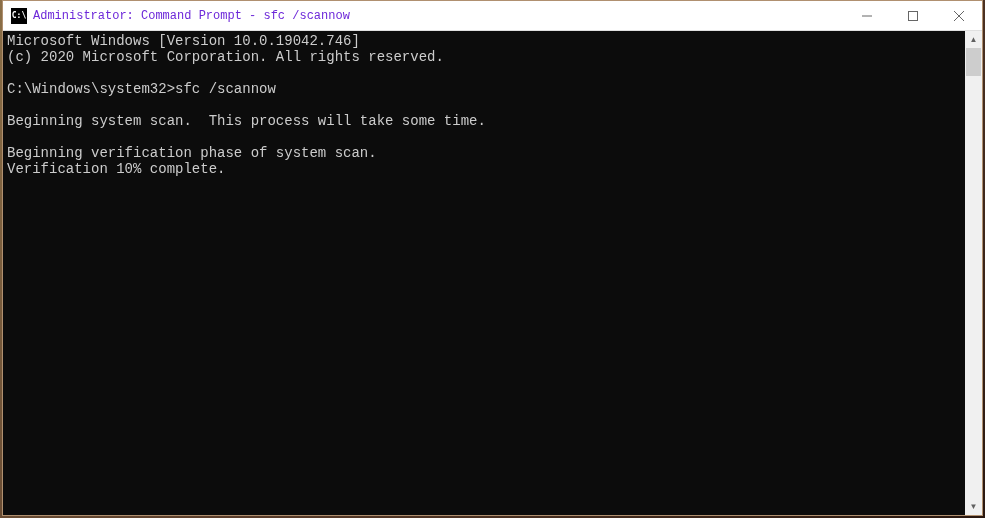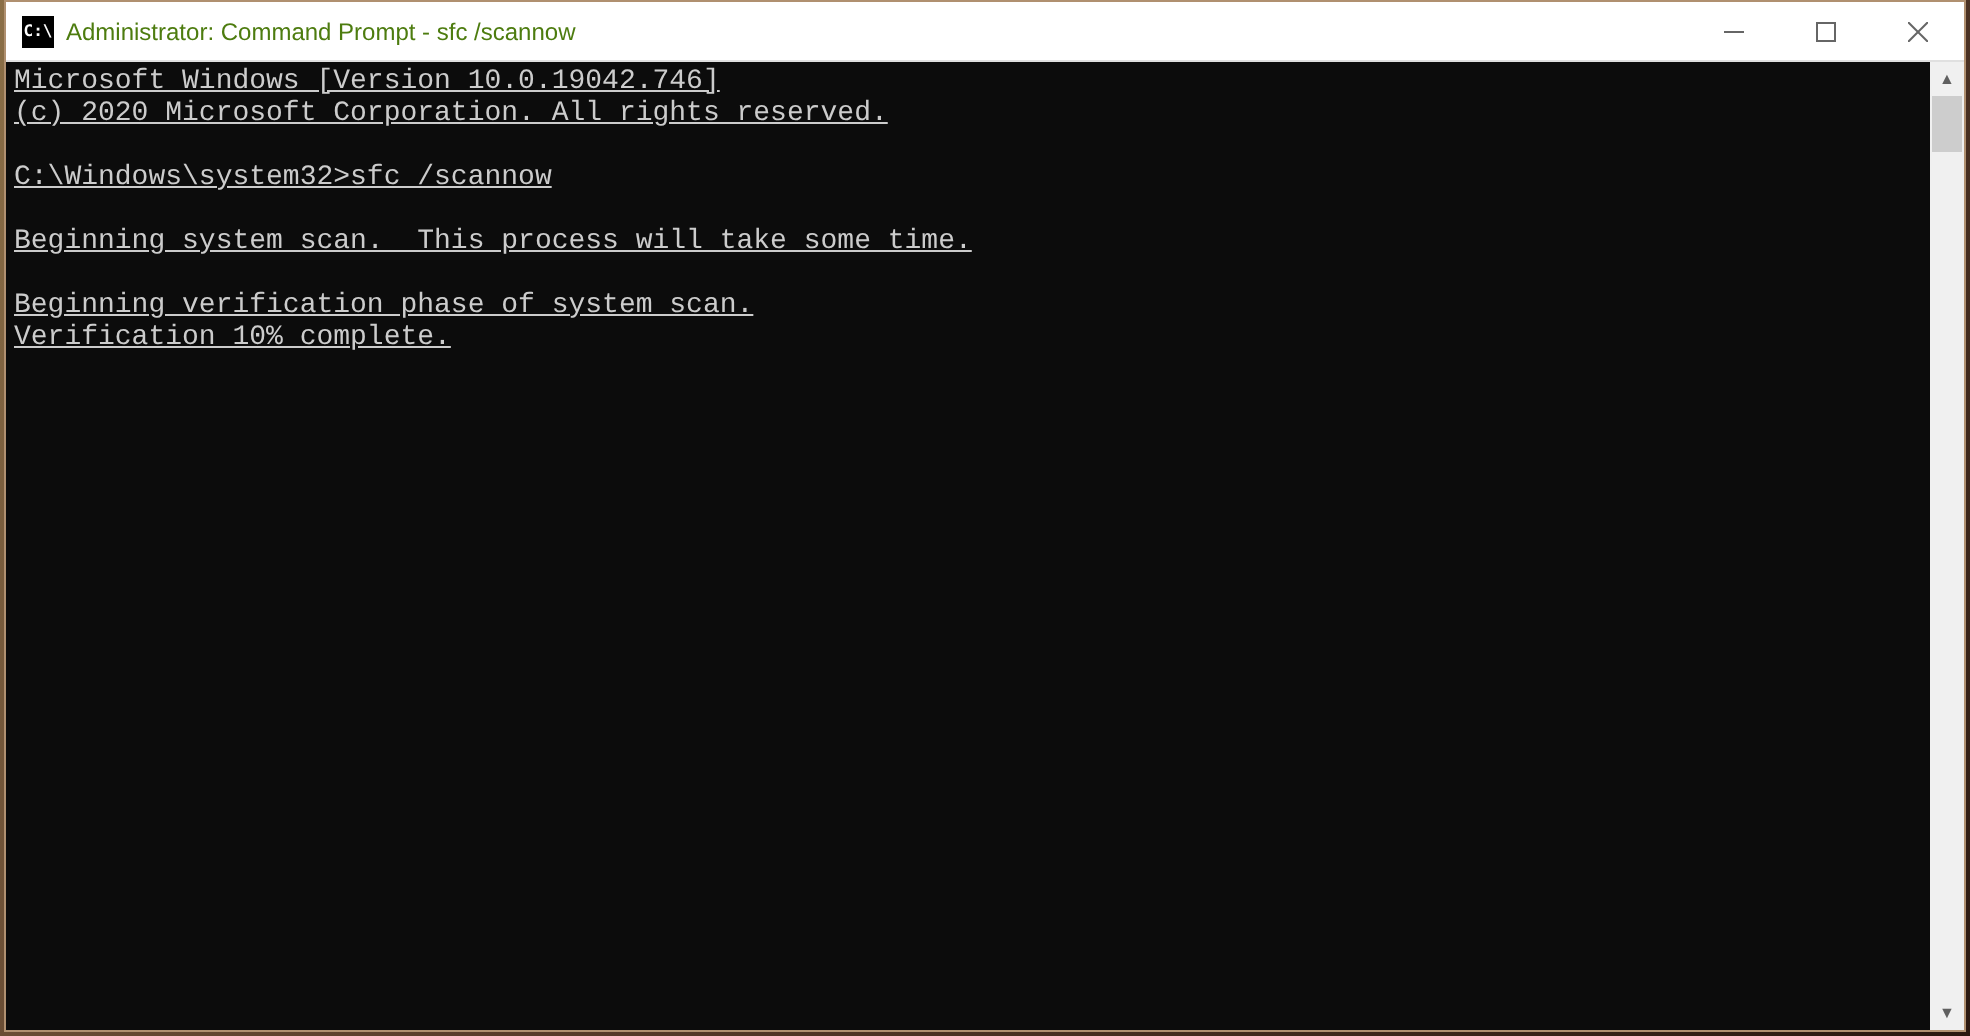--- a/index.html
+++ b/index.html
@@ -44,22 +44,23 @@
       display: flex;
       align-items: center;
       justify-content: center;
       font-size: 8px;
       color: #ffffff;
       font-family: monospace;
       font-weight: bold;
     }
     .titlebar-text {
       font-size: 12px;
-      color: #4d7c0f;
+      color: #6d28d9;
       flex: 1;
+      font-family: Liberation Mono, monospace;
     }
     .titlebar-controls {
       display: flex;
       height: 100%;
     }
     .titlebar-btn {
       width: 46px;
       height: 100%;
       display: flex;
       align-items: center;
@@ -78,21 +79,20 @@
     .console {
       flex: 1;
       background: #0c0c0c;
       color: #cccccc;
       font-family: Consolas, "Courier New", monospace;
       font-size: 14px;
       line-height: 16px;
       padding: 2px 0 2px 4px;
       white-space: pre;
       overflow: hidden;
-      text-decoration: underline;
     }
     .scrollbar {
       width: 17px;
       background: #f0f0f0;
       position: relative;
       flex-shrink: 0;
     }
     .scrollbar-thumb {
       position: absolute;
       top: 17px;

